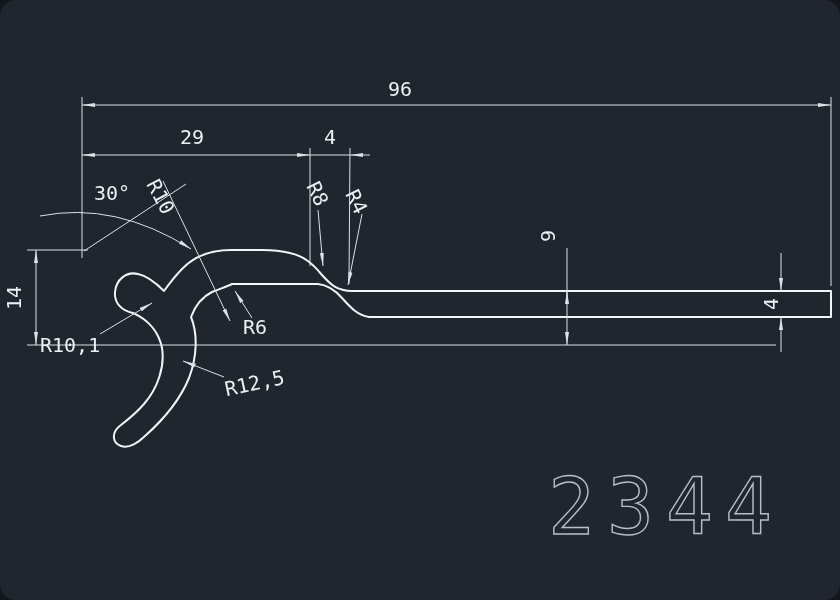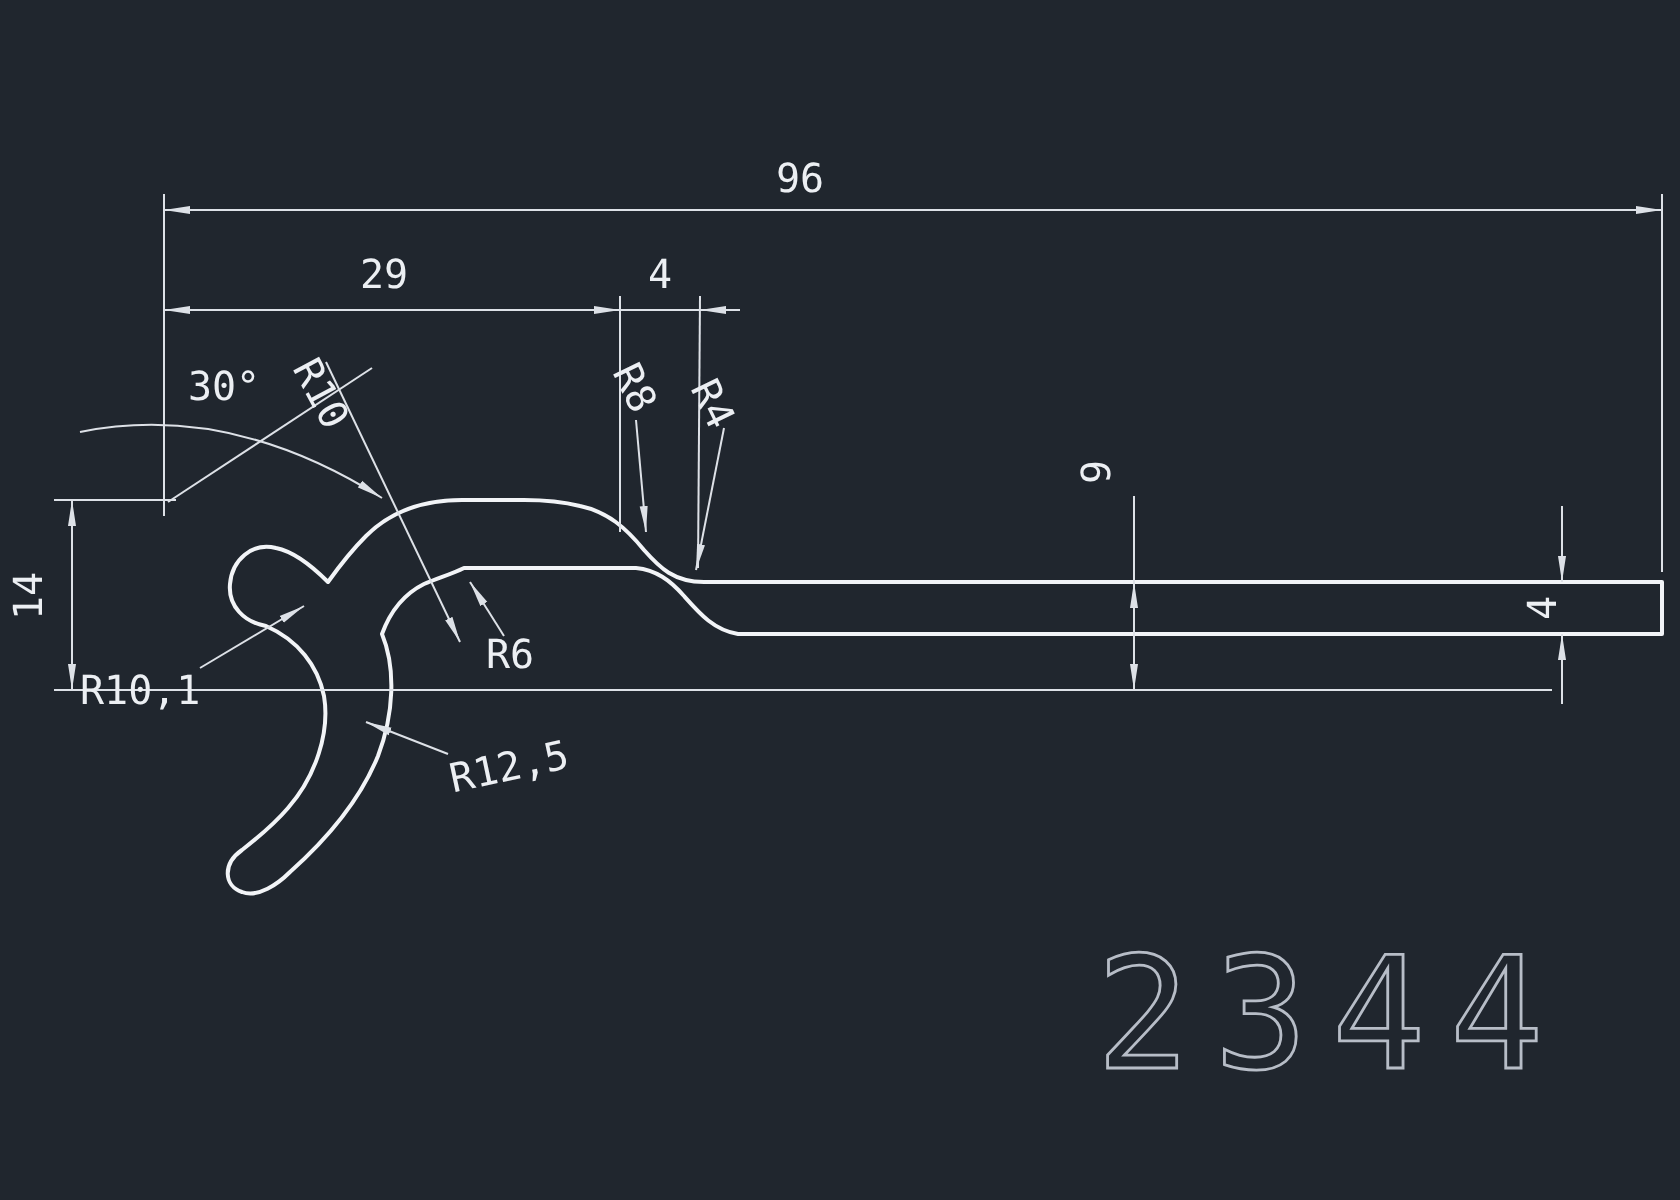--- a/index.html
+++ b/index.html
@@ -7,20 +7,21 @@
     padding: 0;
     background: #14171c;
     font-family: "DejaVu Sans Mono", "Liberation Mono", monospace;
   }
   .canvas {
     position: relative;
     width: 840px;
     height: 600px;
     background: #20262e;
     overflow: hidden;
+    border-radius: 16px;
   }
   svg { display: block; }
   text {
     fill: #eceff3;
     font-family: "DejaVu Sans Mono", "Liberation Mono", monospace;
     font-size: 20px;
   }
   .profile {
     fill: none;
     stroke: #f2f4f7;

